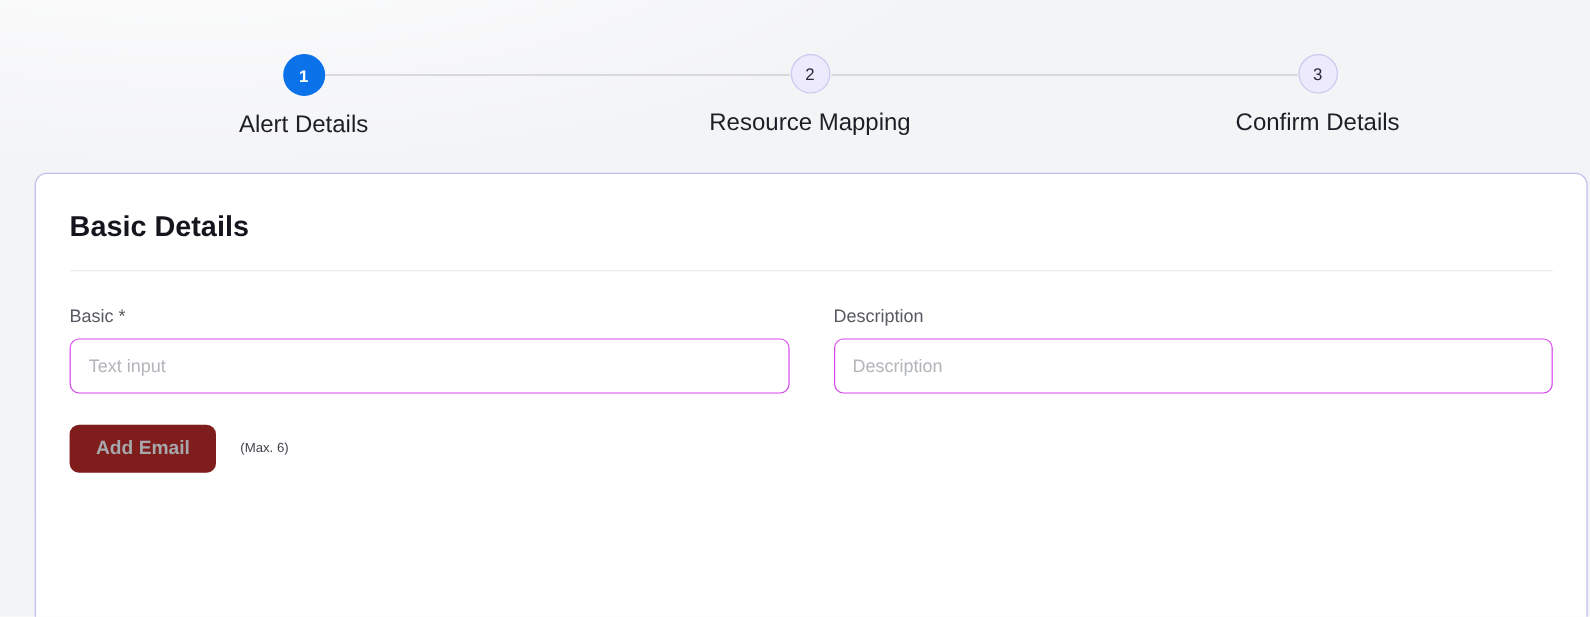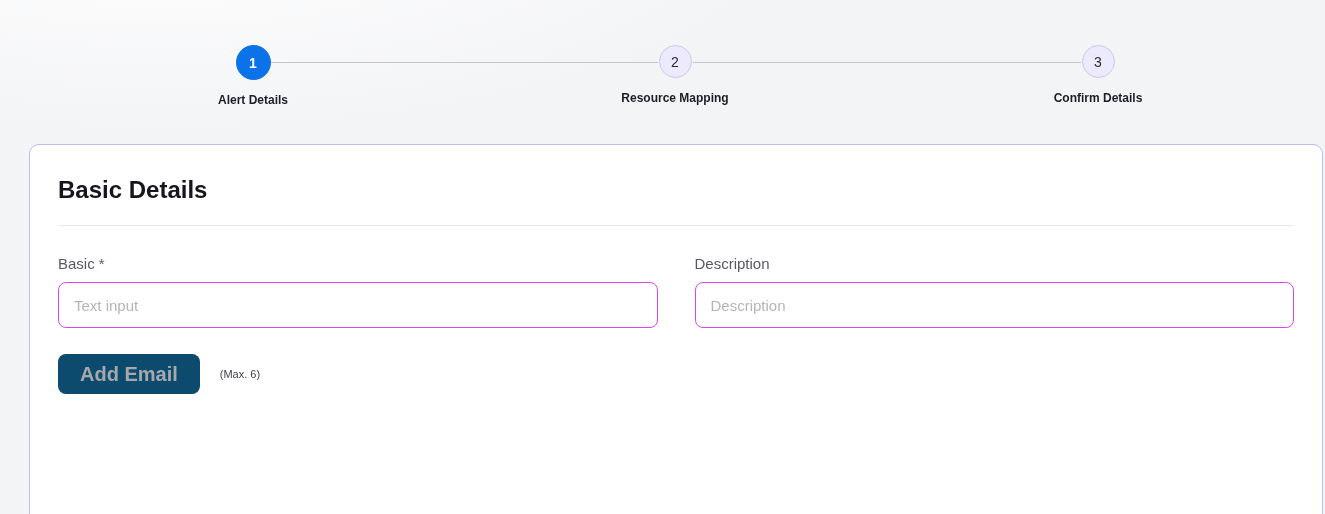--- a/index.html
+++ b/index.html
@@ -39,21 +39,21 @@
     background: #eceafc; border: 1px solid #c7c9f0; color: #2b2b35;
     position: relative; z-index: 2;
   }
   .step.active .step-circle {
     width: 35px; height: 35px;
     background: #0b72e9; border: 1px solid #0b72e9; color: #ffffff;
     font-weight: 600;
   }
   .step-label {
     margin-top: 13px;
-    font-size: 12px; font-weight: 700; color: #1d1d26;
+    font-size: 20px; font-weight: 400; color: #1d1d26;
     white-space: nowrap;
   }
 
   
   .card {
     position: absolute; top: 144px; left: 29px;
     width: 1294px; height: 400px;
     background: #ffffff;
     border: 1px solid #bcc0ef;
     border-radius: 10px;
@@ -91,23 +91,23 @@
   }
   .text-input::placeholder { color: #b2b5ba; opacity: 1; }
   .field + .field { margin-top: 26px; }
 
   .button-row {
     margin-top: 12px;
     display: flex; align-items: center; gap: 20px;
   }
   .add-email-btn {
     height: 40px; padding: 0 22px;
-    background: #0c4a6e; color: #a6a8ac;
+    background: #7f1d1d; color: #a6a8ac;
     border: none; border-radius: 8px;
-    font-size: 20px; font-weight: 600;
+    font-size: 16px; font-weight: 600;
     font-family: "Liberation Sans", "DejaVu Sans", sans-serif;
   }
   .max-note { font-size: 11px; color: #40434b; }
 </style>
 </head>
 <body>
 
 <div class="page">
 
   <div class="stepper">

